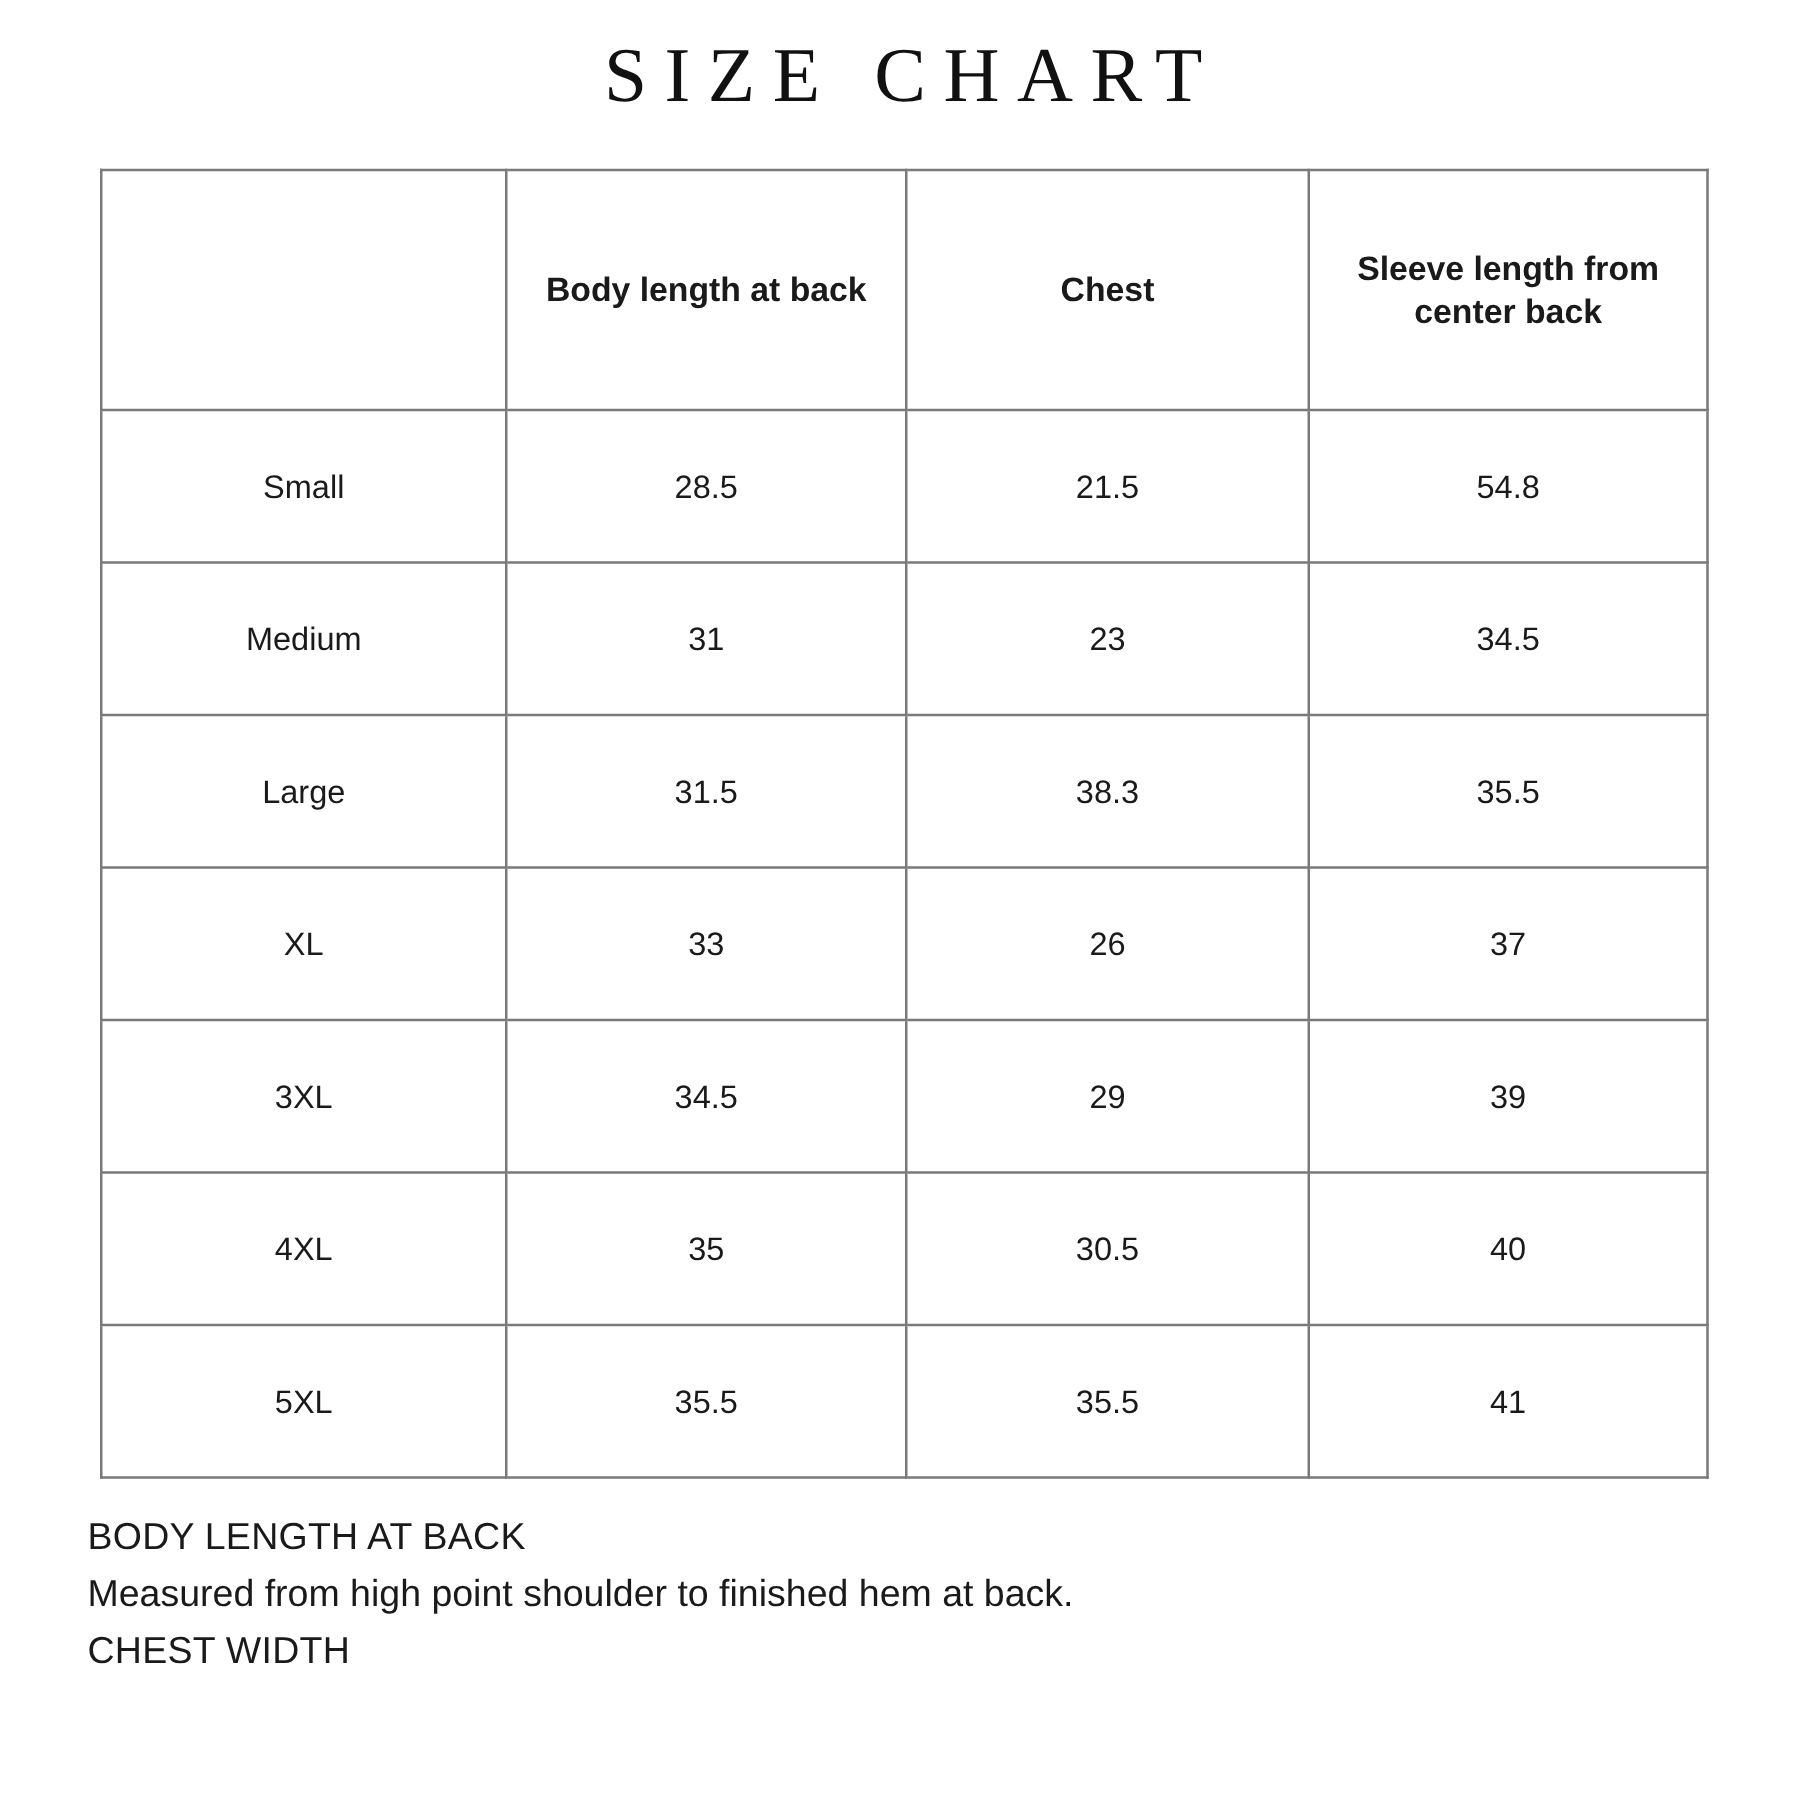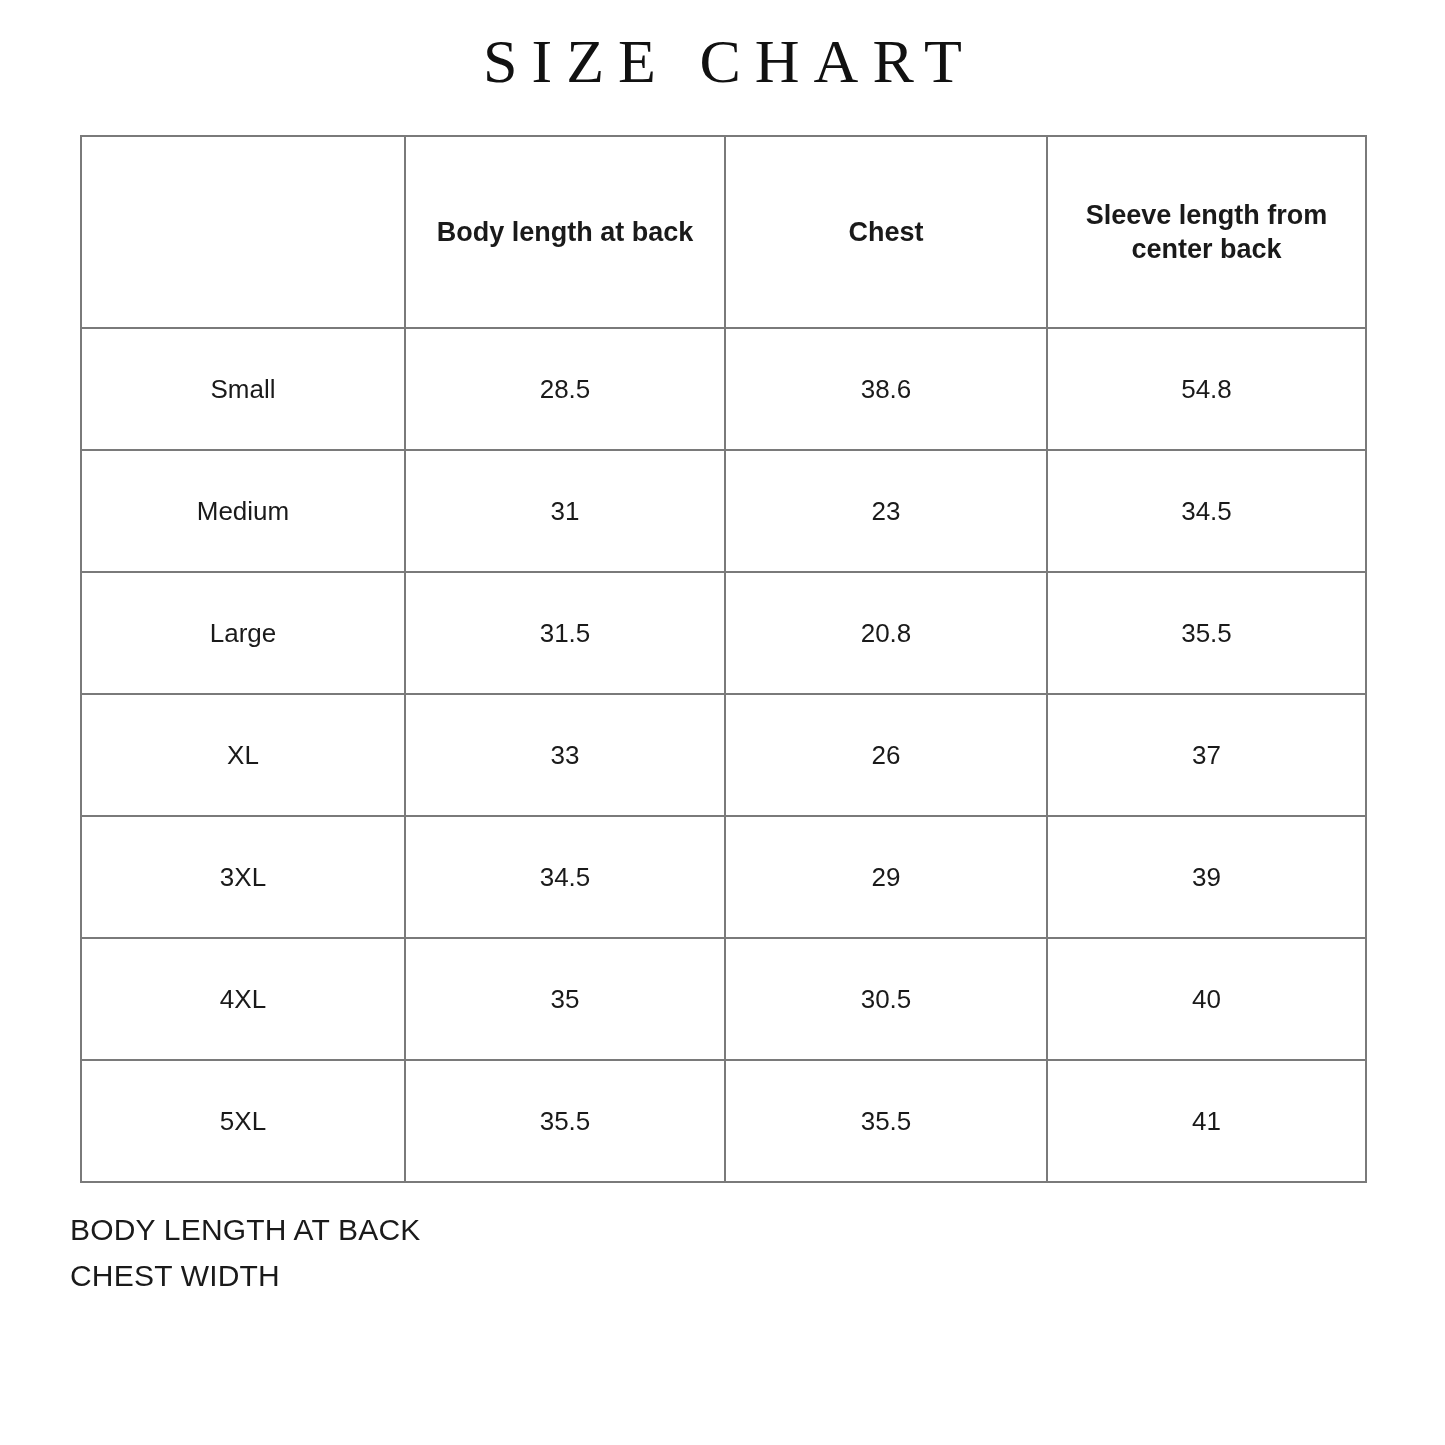--- a/index.html
+++ b/index.html
@@ -96,33 +96,33 @@
           <th></th>
           <th>Body length at back</th>
           <th>Chest</th>
           <th>Sleeve length from center back</th>
         </tr>
       </thead>
       <tbody>
         <tr>
           <td>Small</td>
           <td>28.5</td>
-          <td>38.6</td>
+          <td>21.5</td>
           <td>54.8</td>
         </tr>
         <tr>
           <td>Medium</td>
           <td>31</td>
           <td>23</td>
           <td>34.5</td>
         </tr>
         <tr>
           <td>Large</td>
           <td>31.5</td>
-          <td>20.8</td>
+          <td>38.3</td>
           <td>35.5</td>
         </tr>
         <tr>
           <td>XL</td>
           <td>33</td>
           <td>26</td>
           <td>37</td>
         </tr>
         <tr>
           <td>3XL</td>
@@ -141,17 +141,18 @@
           <td>35.5</td>
           <td>35.5</td>
           <td>41</td>
         </tr>
       </tbody>
     </table>
   </div>
 
   <div class="notes">
     <div class="heading">BODY LENGTH AT BACK</div>
+    <div>Measured from high point shoulder to finished hem at back.</div>
     <div class="heading">CHEST WIDTH</div>
 
   </div>
 
 </div>
 
 </body></html>

